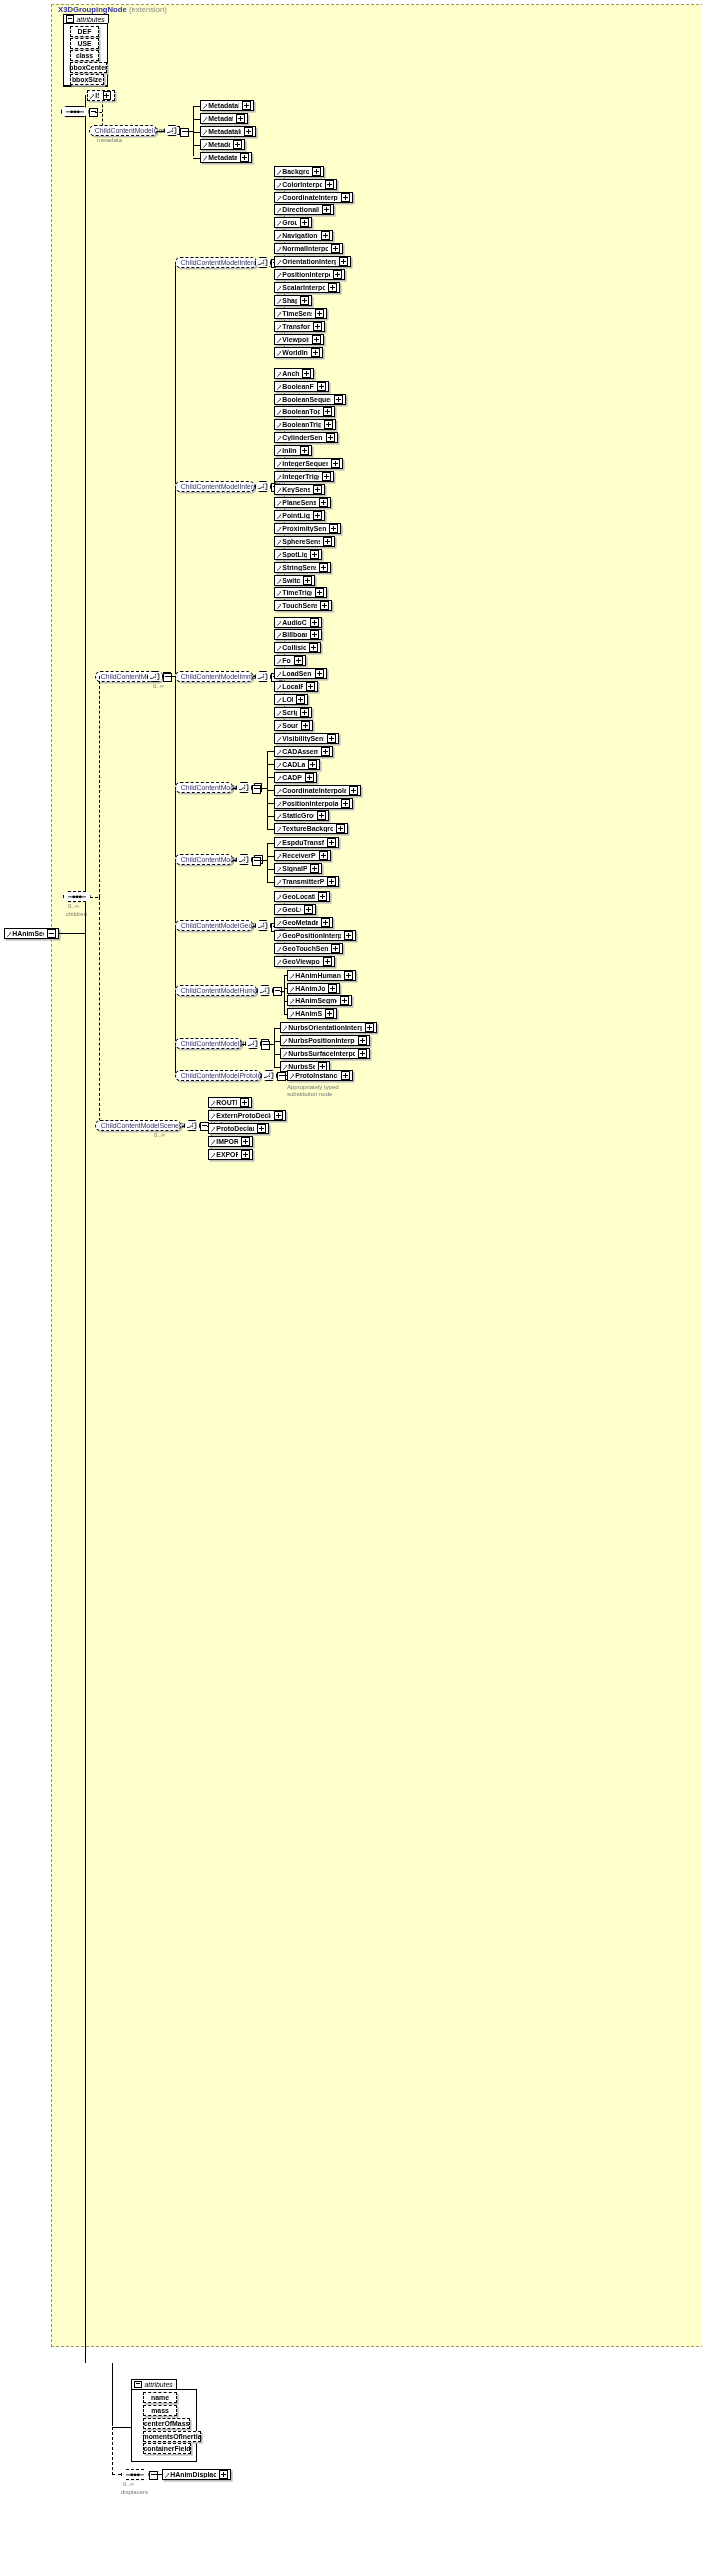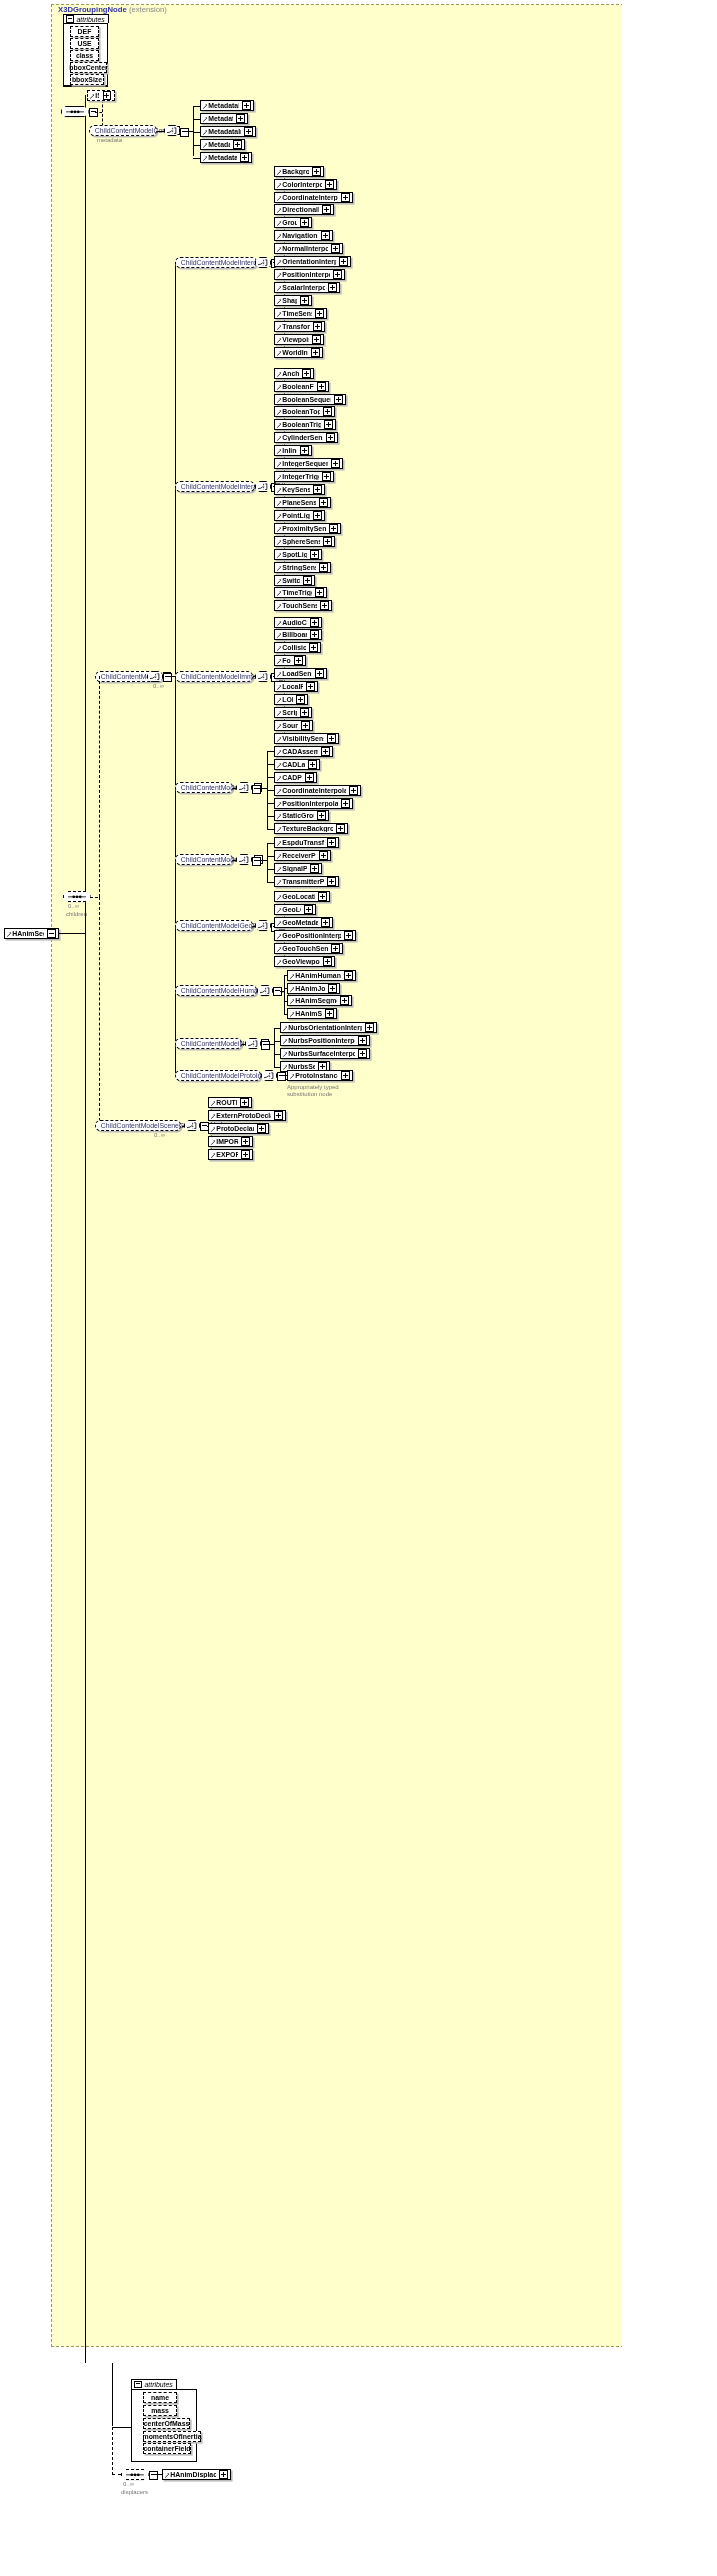--- a/index.html
+++ b/index.html
@@ -1,17 +1,17 @@
 <!DOCTYPE html>
 <html style="font-size:13px"><head>
 <meta charset="utf-8">
 <style>
   html,body{margin:0;padding:0;background:#ffffff;}
   body{font-family:"Liberation Sans", sans-serif;}
-  #root{position:relative;width:622px;height:2576px;background:#ffffff;overflow:hidden;}
+  #root{position:relative;width:702px;height:2576px;background:#ffffff;overflow:hidden;}
 
   
   .ext-panel{position:absolute;background:#ffffcc;border:0.8px dashed #999966;box-sizing:border-box;}
   .ext-title{position:absolute;font-size:7.7px;font-weight:bold;color:#3333aa;white-space:nowrap;}
   .ext-title .sub{font-weight:normal;color:#888888;}
 
   
   .attrbox{position:absolute;background:#ffffff;border:0.8px solid #000;box-sizing:border-box;}
   .attrtab{position:absolute;background:#ffffff;border:0.8px solid #000;border-bottom:none;box-sizing:border-box;
            font-style:italic;font-size:6.9px;color:#000;display:flex;align-items:center;gap:2.4px;padding-left:2.4px;}

